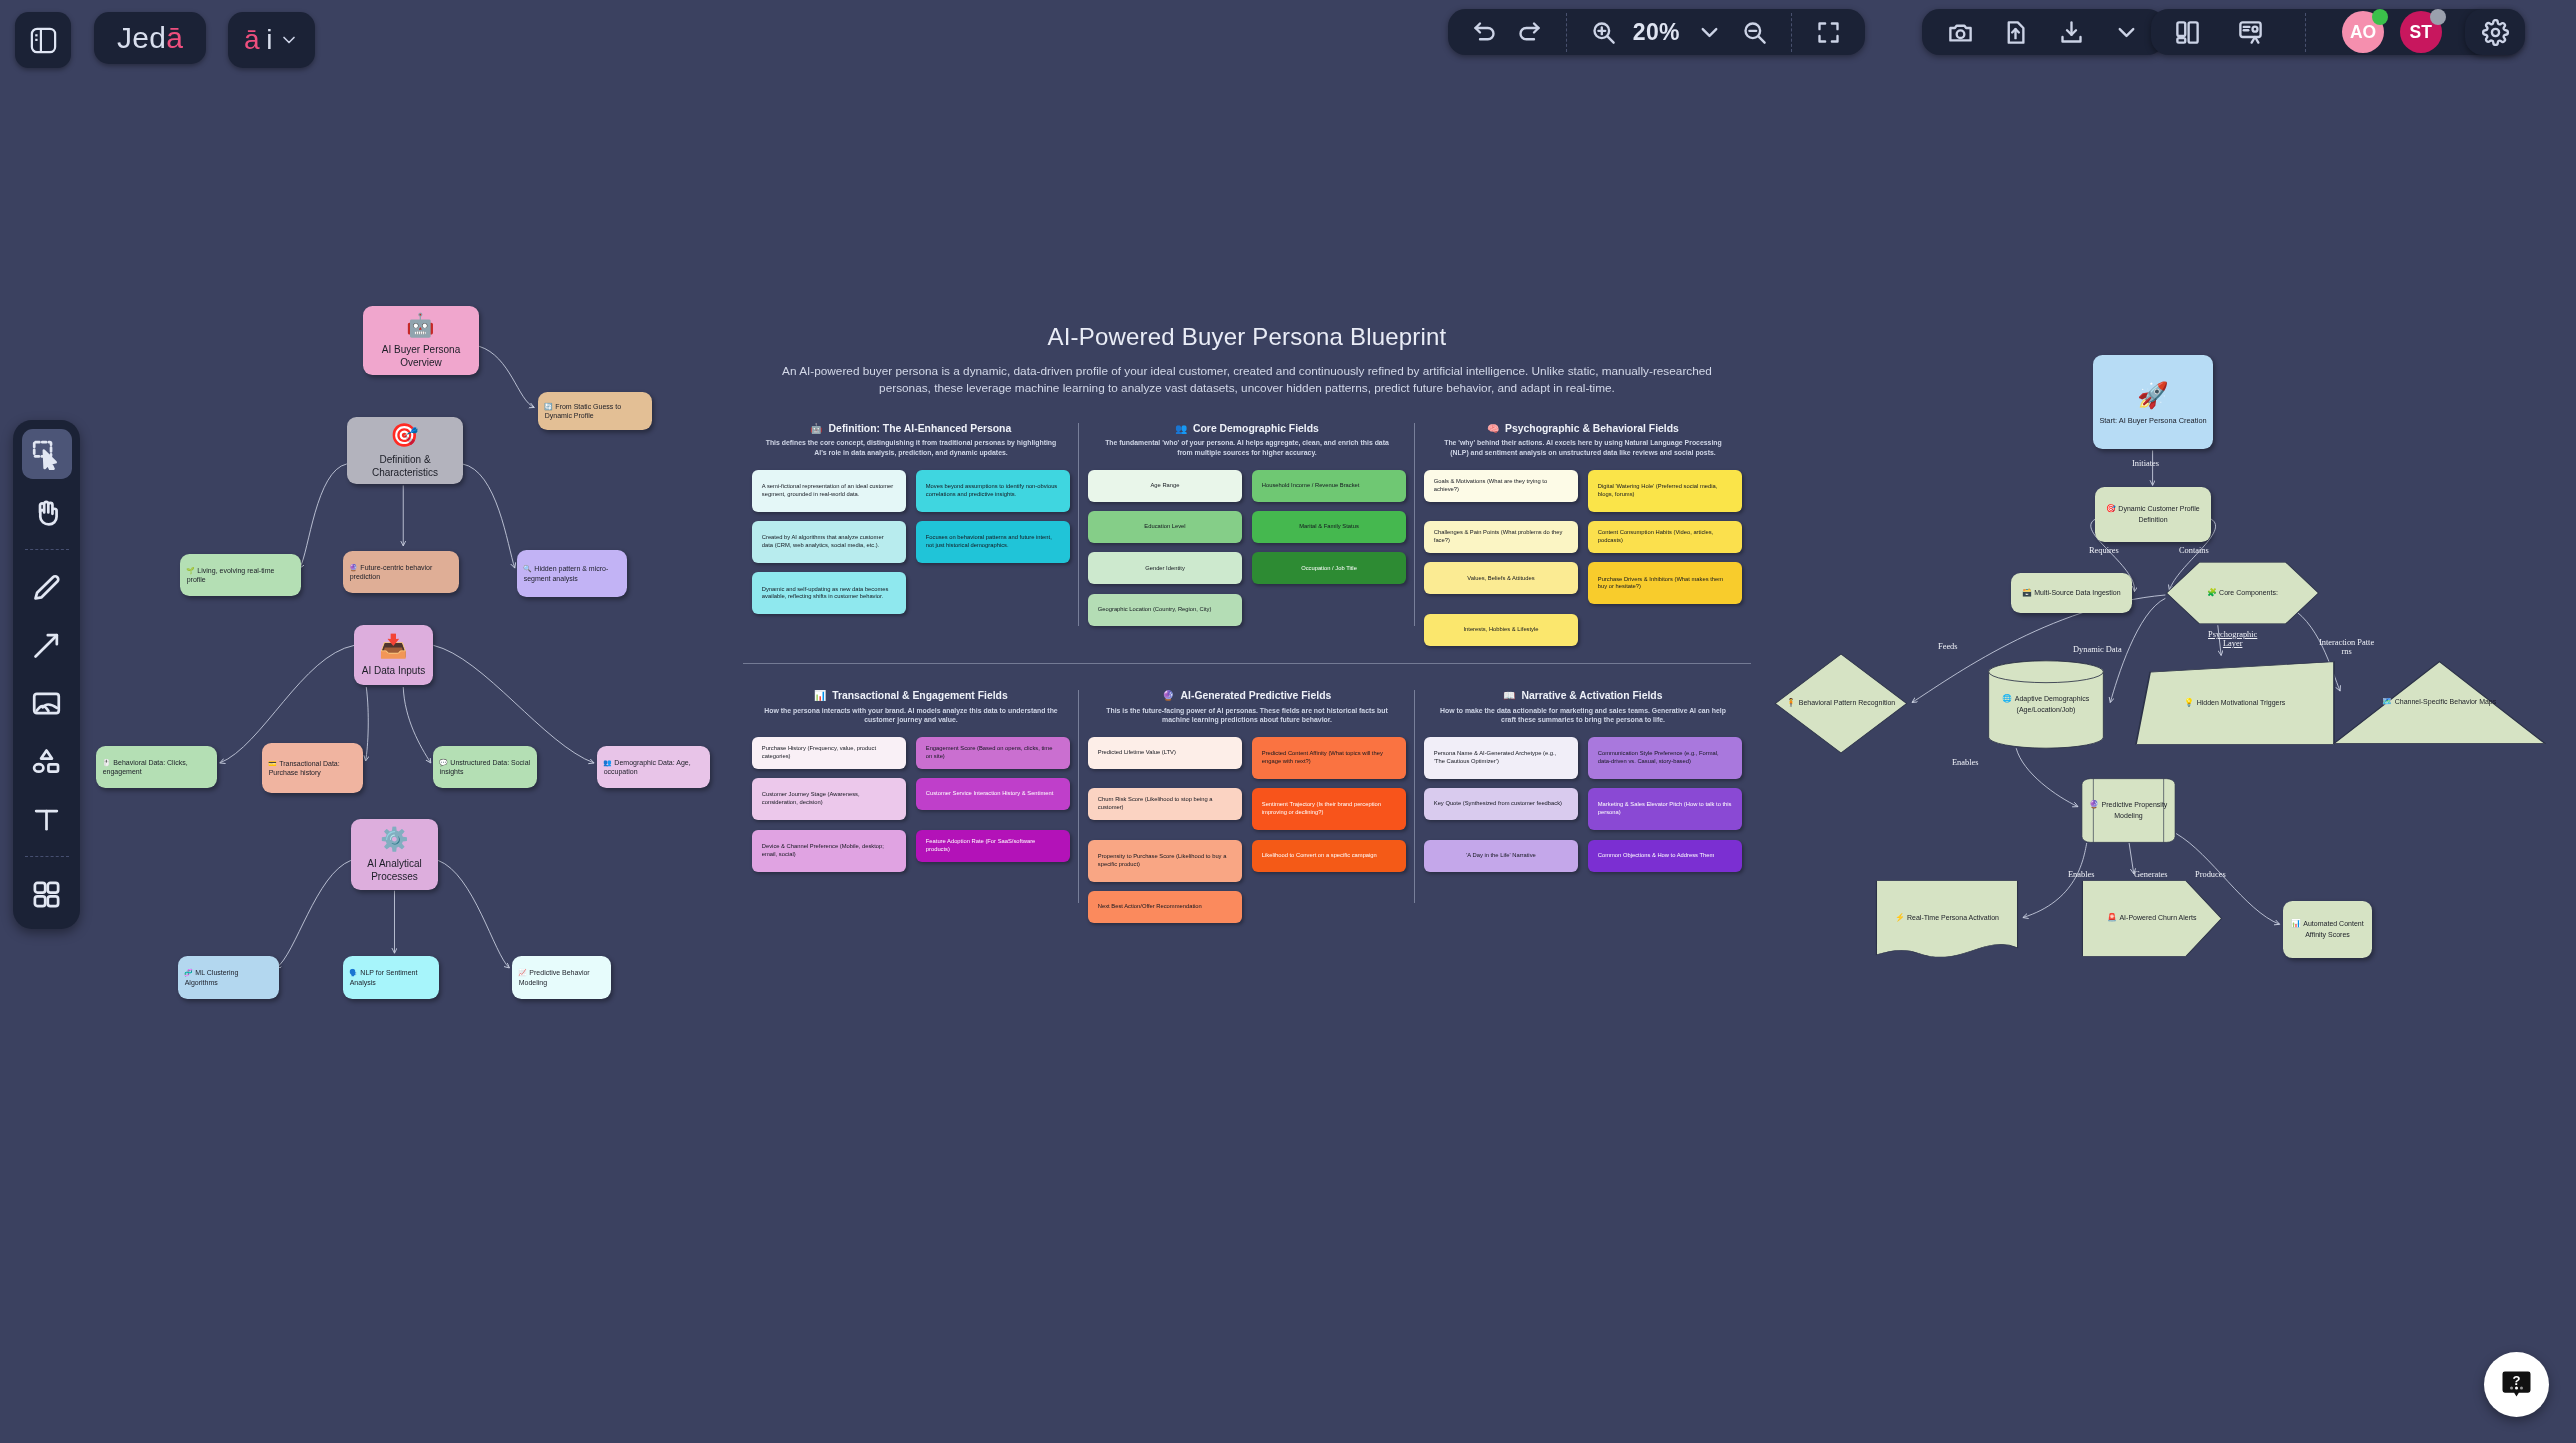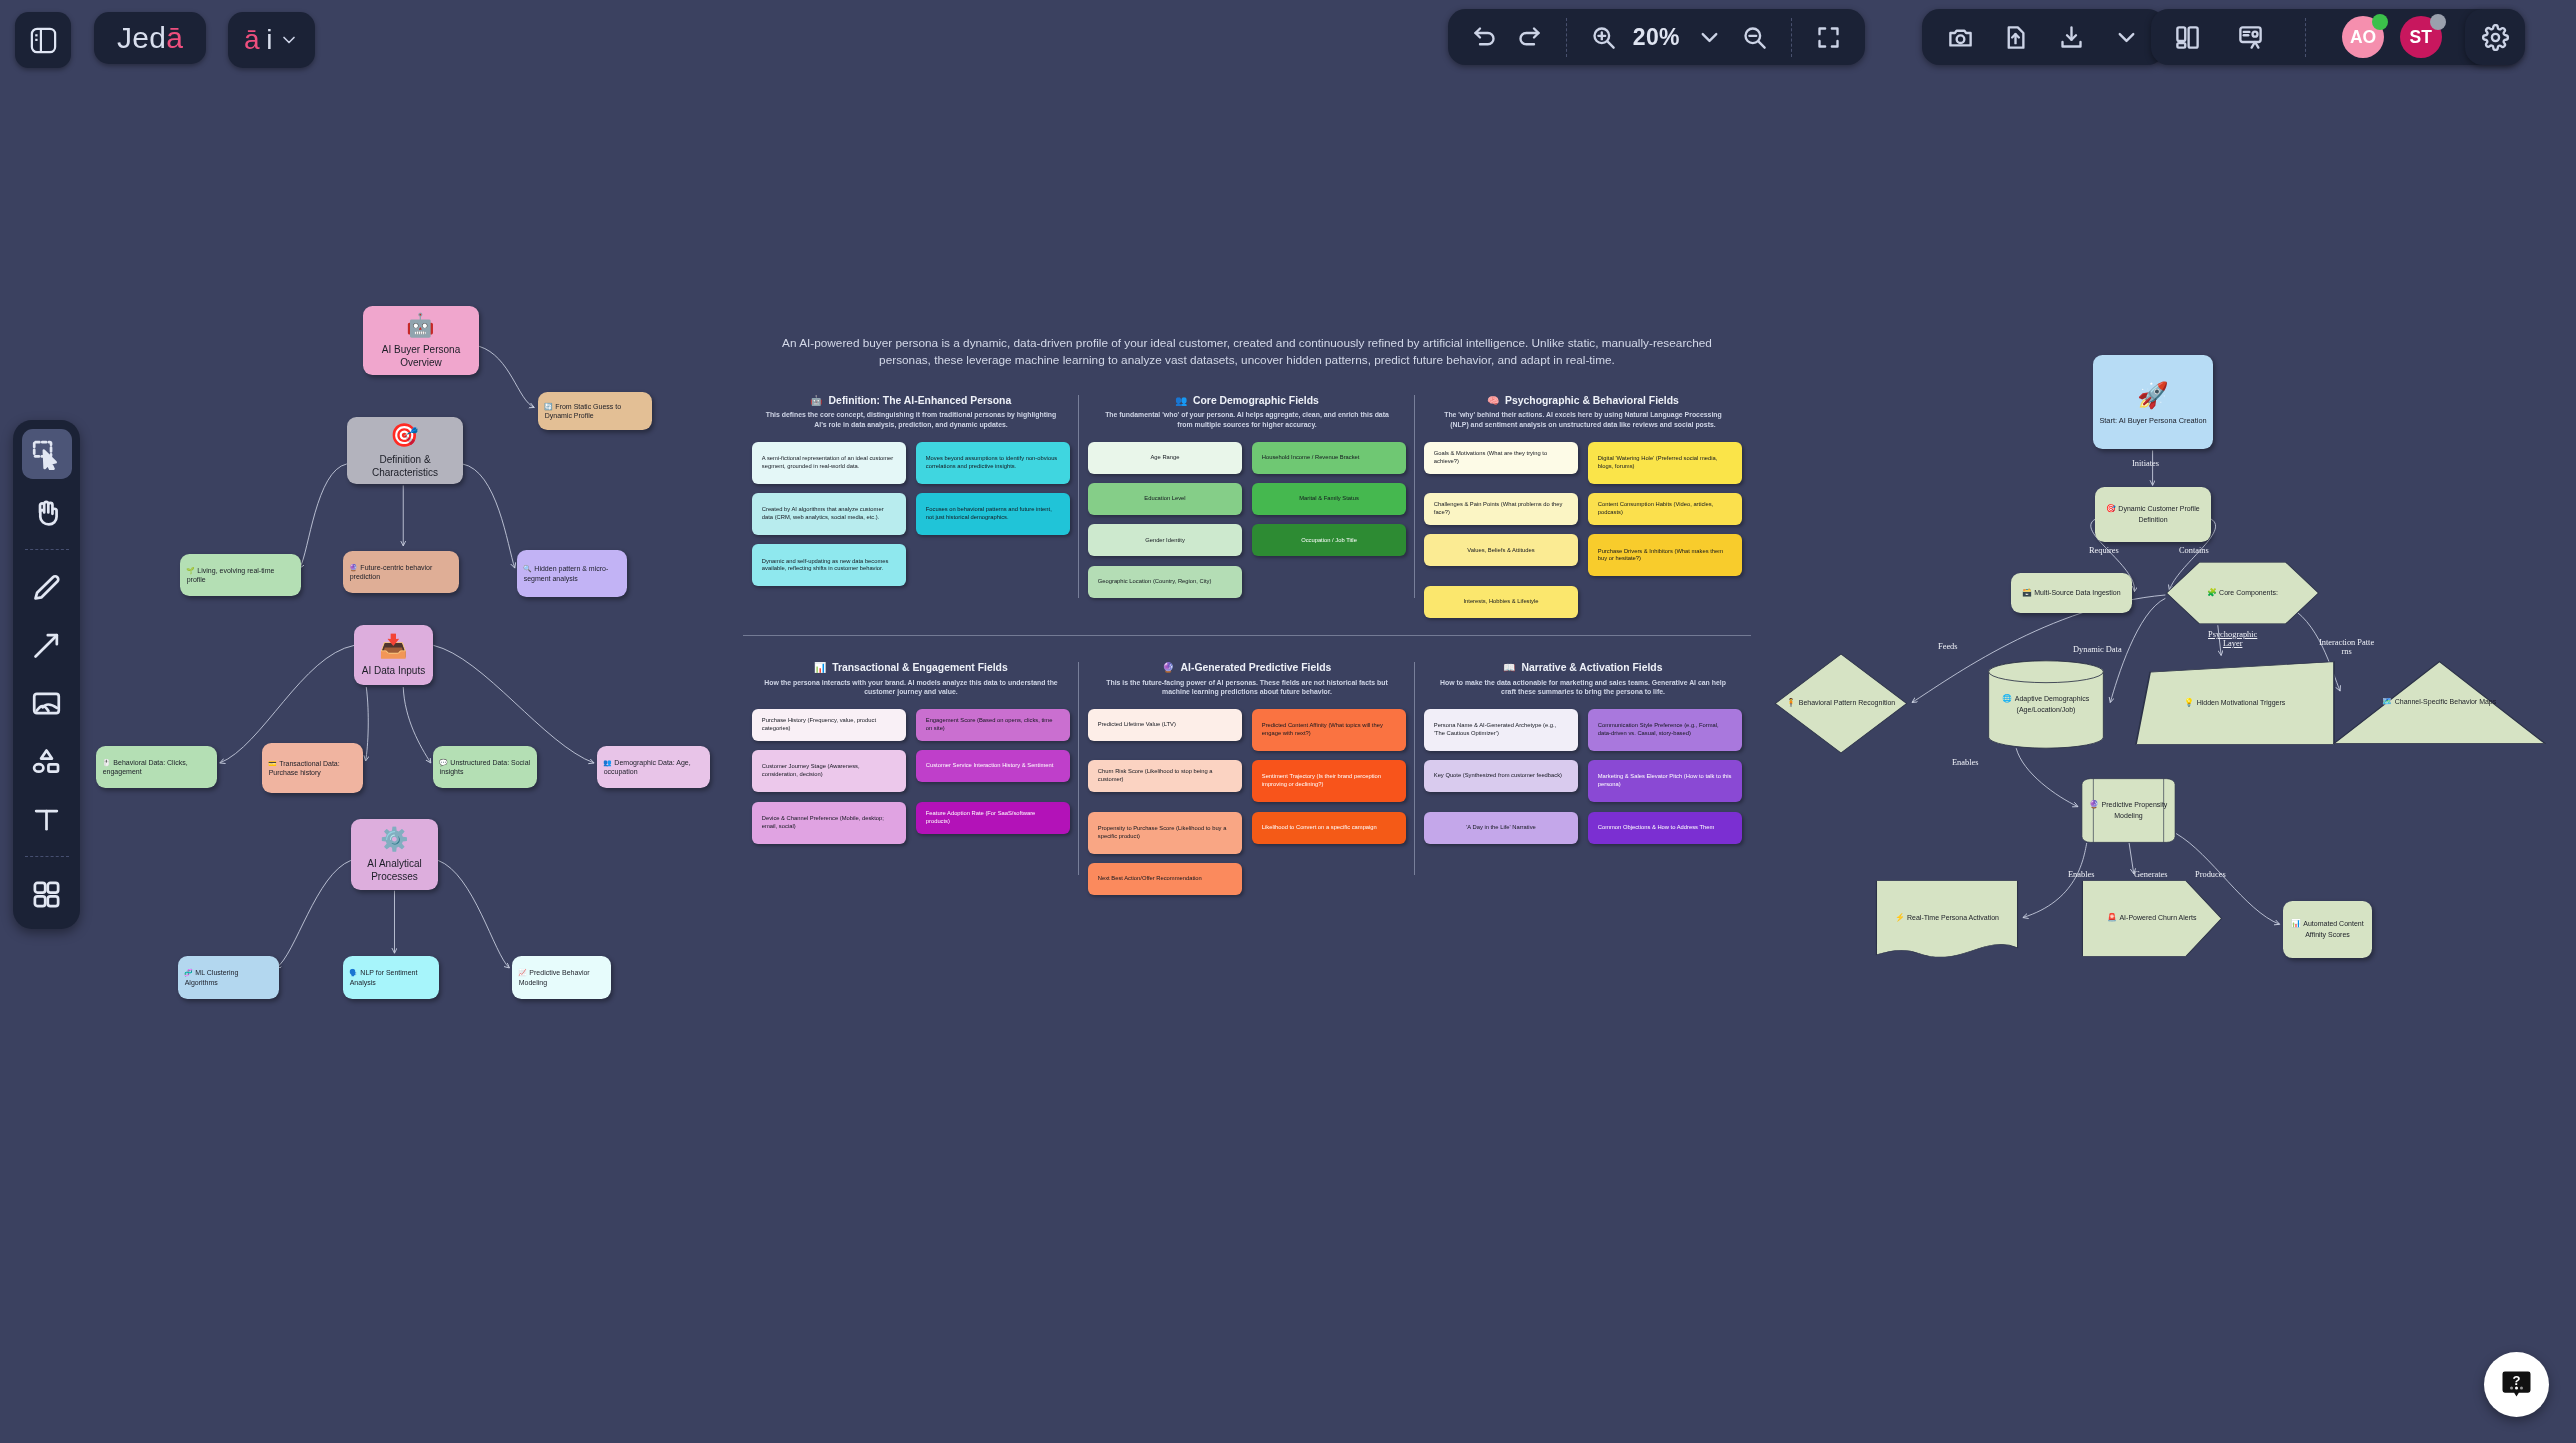--- a/index.html
+++ b/index.html
@@ -29,21 +29,21 @@
   .logo-pill .accent { color:#ef4f7e; }
   .ai-pill {
     position:absolute; left:228px; top:12px; height:56px; padding:0 16px;
     background:#1b2236; border-radius:15px; display:flex; align-items:center; gap:6.7px;
     box-shadow:0 2px 5.4px rgba(0,0,0,.35);
     font-size:28px; color:#d9dfee;
   }
   .ai-pill .accent { color:#ef4f7e; }
 
   .tool-cluster {
-    position:absolute; background:#1b2236; border-radius:17.5px; height:56px;
+    position:absolute; background:#1b2236; border-radius:17.5px; height:46px;
     display:flex; align-items:center; box-shadow:0 2px 6.7px rgba(0,0,0,.38);
   }
   .cluster-zoom { left:1448px; top:9.4px; padding:0 17.5px; gap:6.7px; }
   .cluster-export { left:1922px; top:9.4px; padding:0 19px; gap:17.5px; }
   .cluster-collab { left:2151px; top:9.4px; padding:0 17.5px; gap:25px; }
   .cluster-settings { left:2465px; top:9.4px; width:60px; justify-content:center; }
 
   .ic { width:38px; height:38px; display:flex; align-items:center; justify-content:center;
         color:#ccd3e6; cursor:pointer; border-radius:8px; }
   .ic svg { width:27px; height:27px; stroke:#ccd3e6; fill:none; stroke-width:2.1; stroke-linecap:round; stroke-linejoin:round; }
@@ -383,20 +383,21 @@
 
       <path d="M3105,1254 C3100,1280 3090,1340 3010,1365"></path>
 
       <path d="M3168,1254 L3175,1300"></path>
 
       <path d="M3238,1240 C3290,1270 3340,1355 3392,1375"></path>
     </g>
   </svg>
 
   <div class="blueprint">
+    <div class="bp-title">AI-Powered Buyer Persona Blueprint</div>
     <div class="bp-sub">An AI-powered buyer persona is a dynamic, data-driven profile of your ideal customer, created and continuously refined by artificial intelligence. Unlike static, manually-researched personas, these leverage machine learning to analyze vast datasets, uncover hidden patterns, predict future behavior, and adapt in real-time.</div>
     <div class="bp-grid" id="grid-top">
         <div class="bp-col">
           <div class="sec-h">
             <span class="em">🤖</span>
             <span>Definition: The AI-Enhanced Persona</span>
           </div>
           <div class="sec-d">This defines the core concept, distinguishing it from traditional personas by highlighting AI's role in data analysis, prediction, and dynamic updates.</div>
           <div class="cards">
             <div class="card tall" style="background: rgb(228, 247, 247); color: rgb(20, 23, 31);">

